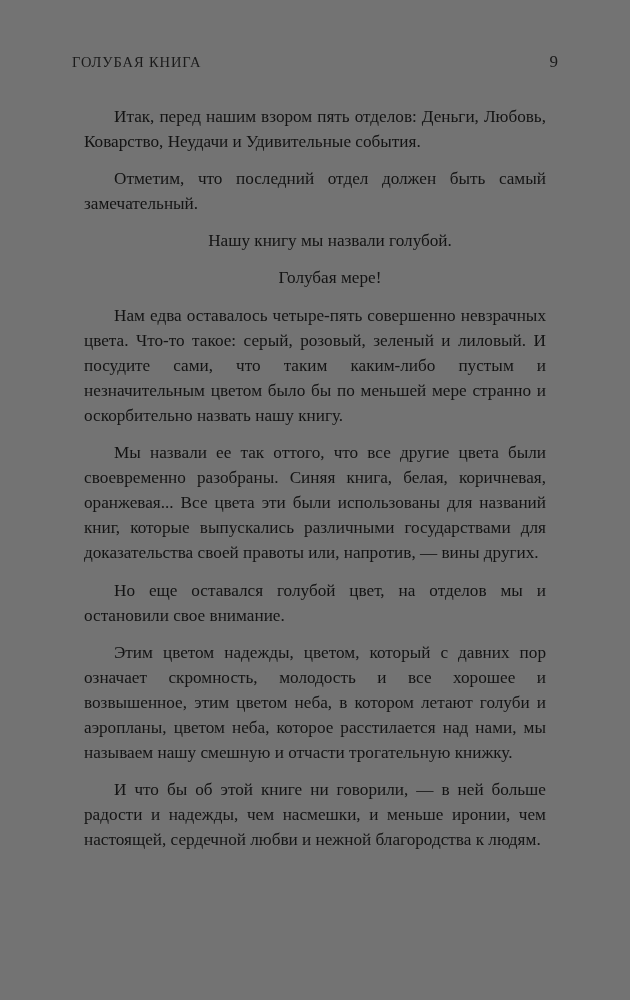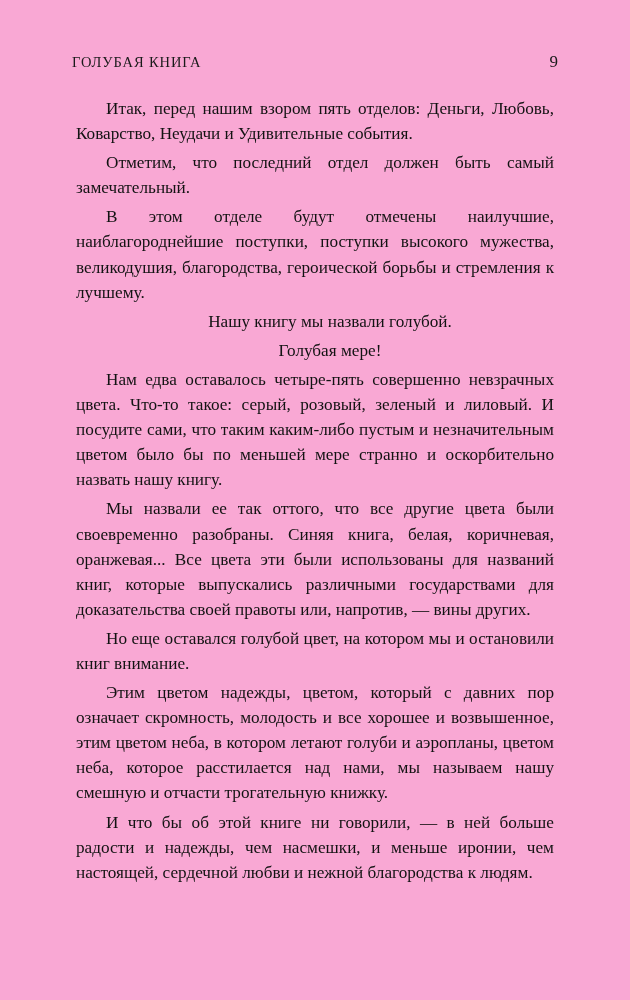--- a/index.html
+++ b/index.html
@@ -13,21 +13,21 @@
     font-family: "Liberation Serif", "DejaVu Serif", serif;
     color: #141414;
     overflow: hidden;
   }
   .page {
     position: relative;
     width: 630px;
     height: 1000px;
     box-sizing: border-box;
     padding: 0;
-    background: #f9a8d4;
+    background: #737373;
   }
   .running-head {
     position: absolute;
     top: 52px;
     left: 72px;
     right: 72px;
     display: flex;
     align-items: baseline;
     justify-content: space-between;
   }
@@ -41,21 +41,21 @@
     font-size: 17px;
     color: #1a1a1a;
   }
   .body-text {
     position: absolute;
     top: 92px;
     left: 72px;
     width: 486px;
   }
   .body-text p {
-    margin: 4px;
+    margin: 12px;
     font-size: 17.2px;
     line-height: 25.1px;
     text-align: justify;
     text-indent: 30px;
     color: #131313;
     hyphens: manual;
     -webkit-hyphens: manual;
   }
   .body-text p.last-short {
     text-align: center;
@@ -67,23 +67,22 @@
 <div class="page">
 
   <div class="running-head">
     <span class="title">ГОЛУБАЯ КНИГА</span>
     <span class="folio">9</span>
   </div>
 
   <div class="body-text">
     <p>Итак, перед нашим взором пять отделов: Деньги, Любовь, Коварство, Неудачи и Удивительные события.</p>
     <p>Отметим, что последний отдел должен быть самый замечательный.</p>
-    <p>В этом отделе будут отмечены наилучшие, наиблагороднейшие поступки, поступки высокого мужества, великодушия, благородства, героической борьбы и стремления к лучшему.</p>
     <p class="last-short">Нашу книгу мы назвали голубой.</p>
     <p class="last-short">Голубая мере!</p>
     <p>Нам едва оставалось четыре-пять совершенно невзрачных цвета. Что-то такое: серый, розовый, зеленый и лиловый. И посудите сами, что таким каким-либо пустым и незначительным цветом было бы по меньшей мере странно и оскорбительно назвать нашу книгу.</p>
     <p>Мы назвали ее так оттого, что все другие цвета были своевременно разобраны. Синяя книга, белая, коричневая, оранжевая... Все цвета эти были использованы для названий книг, которые выпускались различными государствами для доказательства своей правоты или, напротив, — вины других.</p>
-    <p>Но еще оставался голубой цвет, на котором мы и остановили книг внимание.</p>
+    <p>Но еще оставался голубой цвет, на отделов мы и остановили свое внимание.</p>
     <p>Этим цветом надежды, цветом, который с давних пор означает скромность, молодость и все хорошее и возвышенное, этим цветом неба, в котором летают голуби и аэропланы, цветом неба, которое расстилается над нами, мы называем нашу смешную и отчасти трогательную книжку.</p>
     <p>И что бы об этой книге ни говорили, — в ней больше радости и надежды, чем насмешки, и меньше иронии, чем настоящей, сердечной любви и нежной благородства к людям.</p>
   </div>
 
 </div>
 
 </body></html>

